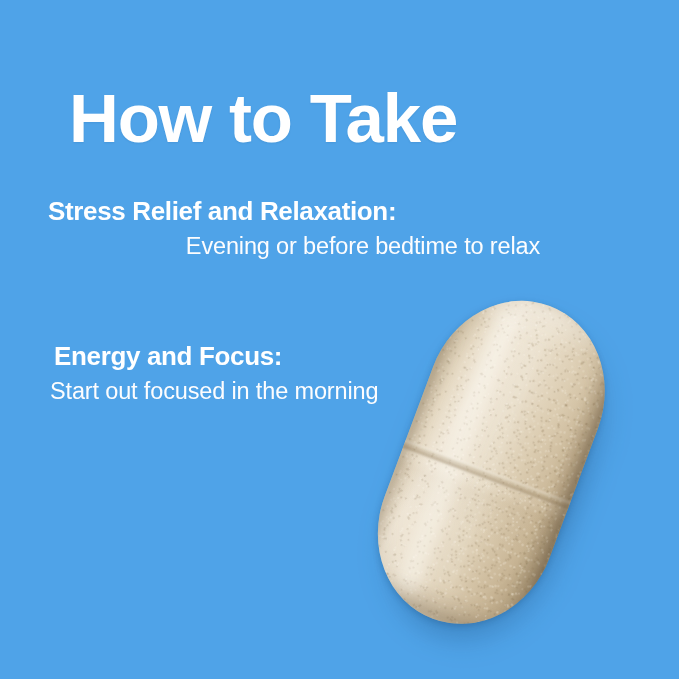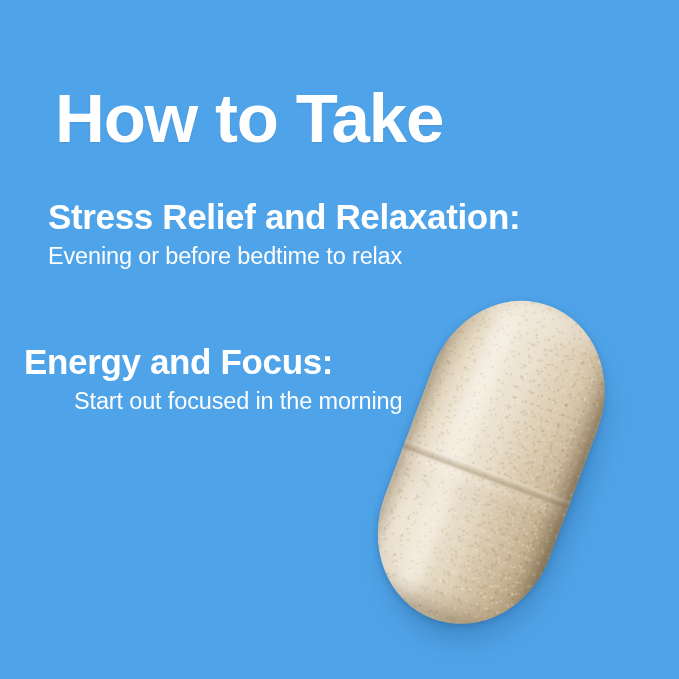--- a/index.html
+++ b/index.html
@@ -26,21 +26,21 @@
     position: absolute;
     left: 0;
     top: 0;
     width: 540px;
     height: 679px;
     z-index: 5;
   }
 
   .page-title {
     position: absolute;
-    left: 55px;
+    left: 69px;
     top: 84px;
     margin: 0;
     color: #FFFFFF;
     font-family: "Liberation Sans", sans-serif;
     font-size: 69px;
     font-weight: 700;
     letter-spacing: -1.2px;
     line-height: 1.0;
     white-space: nowrap;
     text-shadow: 0 1px 2px rgba(20,70,120,0.12);
@@ -50,39 +50,39 @@
     position: absolute;
     left: 0;
     width: 540px;
   }
   .section-stress { top: 196px; }
   .section-energy { top: 341px; }
 
   .section-heading {
     margin: 0;
     color: #FFFFFF;
-    font-size: 35px;
+    font-size: 26px;
     font-weight: 700;
     letter-spacing: -0.35px;
     line-height: 1.18;
     white-space: nowrap;
   }
   .section-stress .section-heading { padding-left: 48px; }
-  .section-energy .section-heading { padding-left: 24px; }
+  .section-energy .section-heading { padding-left: 54px; }
 
   .section-body {
     margin: 4px 0 0 0;
     color: #FDFDFE;
     font-size: 23.5px;
     font-weight: 400;
     letter-spacing: -0.15px;
     line-height: 1.36;
   }
-  .section-stress .section-body { padding-left: 48px; }
-  .section-energy .section-body { padding-left: 74px; }
+  .section-stress .section-body { padding-left: 48px; text-align: right; }
+  .section-energy .section-body { padding-left: 50px; }
 
   .body-line { display: block; white-space: nowrap; }
 
   
   .capsule-stage {
     position: absolute;
     left: 0;
     top: 0;
     width: 679px;
     height: 679px;

